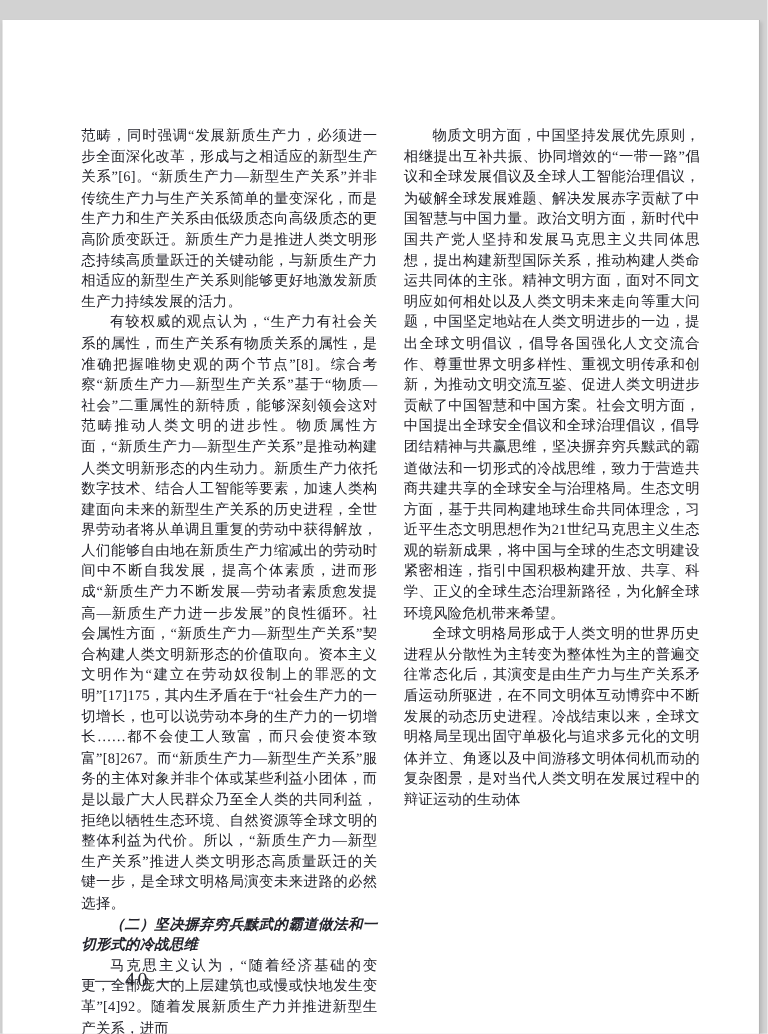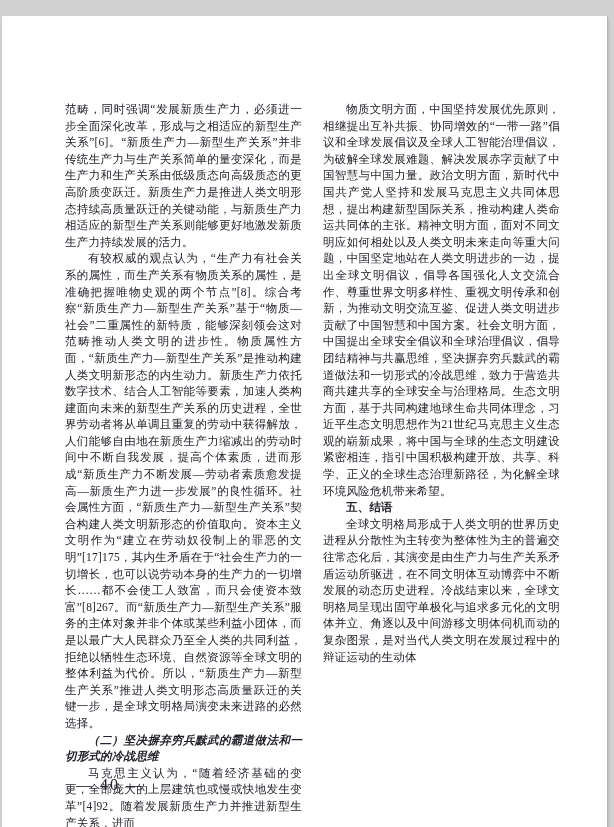--- a/index.html
+++ b/index.html
@@ -75,21 +75,20 @@
 
     <div class="col">
       <p class="cont">范畴，同时强调“发展新质生产力，必须进一步全面深化改革，形成与之相适应的新型生产关系”[6]。“新质生产力—新型生产关系”并非传统生产力与生产关系简单的量变深化，而是生产力和生产关系由低级质态向高级质态的更高阶质变跃迁。新质生产力是推进人类文明形态持续高质量跃迁的关键动能，与新质生产力相适应的新型生产关系则能够更好地激发新质生产力持续发展的活力。</p>
       <p>有较权威的观点认为，“生产力有社会关系的属性，而生产关系有物质关系的属性，是准确把握唯物史观的两个节点”[8]。综合考察“新质生产力—新型生产关系”基于“物质—社会”二重属性的新特质，能够深刻领会这对范畴推动人类文明的进步性。物质属性方面，“新质生产力—新型生产关系”是推动构建人类文明新形态的内生动力。新质生产力依托数字技术、结合人工智能等要素，加速人类构建面向未来的新型生产关系的历史进程，全世界劳动者将从单调且重复的劳动中获得解放，人们能够自由地在新质生产力缩减出的劳动时间中不断自我发展，提高个体素质，进而形成“新质生产力不断发展—劳动者素质愈发提高—新质生产力进一步发展”的良性循环。社会属性方面，“新质生产力—新型生产关系”契合构建人类文明新形态的价值取向。资本主义文明作为“建立在劳动奴役制上的罪恶的文明”[17]175，其内生矛盾在于“社会生产力的一切增长，也可以说劳动本身的生产力的一切增长……都不会使工人致富，而只会使资本致富”[8]267。而“新质生产力—新型生产关系”服务的主体对象并非个体或某些利益小团体，而是以最广大人民群众乃至全人类的共同利益，拒绝以牺牲生态环境、自然资源等全球文明的整体利益为代价。所以，“新质生产力—新型生产关系”推进人类文明形态高质量跃迁的关键一步，是全球文明格局演变未来进路的必然选择。</p>
       <p class="h-kai">（二）坚决摒弃穷兵黩武的霸道做法和一切形式的冷战思维</p>
       <p>马克思主义认为，“随着经济基础的变更，全部庞大的上层建筑也或慢或快地发生变革”[4]92。随着发展新质生产力并推进新型生产关系，进而</p>
     </div>
 
     <div class="col">
       <p>物质文明方面，中国坚持发展优先原则，相继提出互补共振、协同增效的“一带一路”倡议和全球发展倡议及全球人工智能治理倡议，为破解全球发展难题、解决发展赤字贡献了中国智慧与中国力量。政治文明方面，新时代中国共产党人坚持和发展马克思主义共同体思想，提出构建新型国际关系，推动构建人类命运共同体的主张。精神文明方面，面对不同文明应如何相处以及人类文明未来走向等重大问题，中国坚定地站在人类文明进步的一边，提出全球文明倡议，倡导各国强化人文交流合作、尊重世界文明多样性、重视文明传承和创新，为推动文明交流互鉴、促进人类文明进步贡献了中国智慧和中国方案。社会文明方面，中国提出全球安全倡议和全球治理倡议，倡导团结精神与共赢思维，坚决摒弃穷兵黩武的霸道做法和一切形式的冷战思维，致力于营造共商共建共享的全球安全与治理格局。生态文明方面，基于共同构建地球生命共同体理念，习近平生态文明思想作为21世纪马克思主义生态观的崭新成果，将中国与全球的生态文明建设紧密相连，指引中国积极构建开放、共享、科学、正义的全球生态治理新路径，为化解全球环境风险危机带来希望。</p>
-      <p class="h-bold">五、结语</p>
       <p>全球文明格局形成于人类文明的世界历史进程从分散性为主转变为整体性为主的普遍交往常态化后，其演变是由生产力与生产关系矛盾运动所驱进，在不同文明体互动博弈中不断发展的动态历史进程。冷战结束以来，全球文明格局呈现出固守单极化与追求多元化的文明体并立、角逐以及中间游移文明体伺机而动的复杂图景，是对当代人类文明在发展过程中的辩证运动的生动体</p>
     </div>
 
   </div>
 
   <div class="footer">— 40 —</div>
 
 </div>
 
 </body></html>

